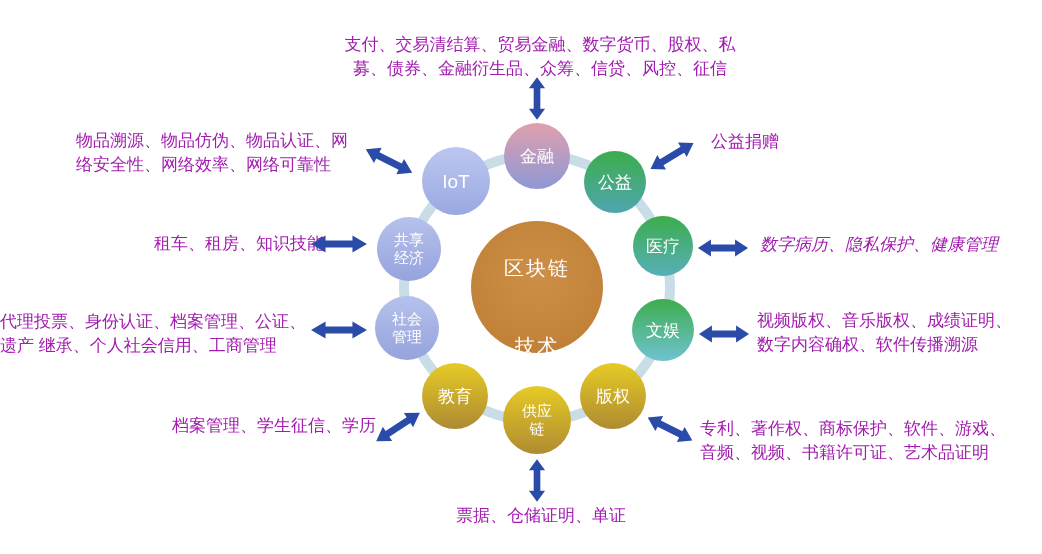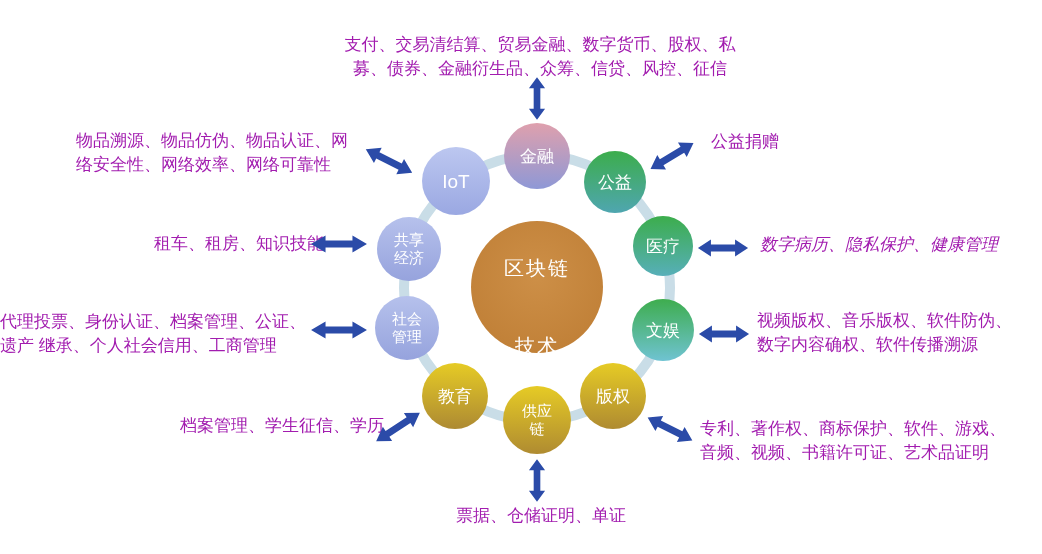--- a/index.html
+++ b/index.html
@@ -96,31 +96,31 @@
     <div>支付、交易清结算、贸易金融、数字货币、股权、私</div>
     <div>募、债券、金融衍生品、众筹、信贷、风控、征信</div>
   </div>
   <div class="annotation" style="left:711px; top:130px;">
     <div>公益捐赠</div>
   </div>
   <div class="annotation" style="left:760px; top:233px;font-style:italic;">
     <div>数字病历、隐私保护、健康管理</div>
   </div>
   <div class="annotation" style="left:757px; top:309px;">
-    <div>视频版权、音乐版权、软件防伪、</div>
+    <div>视频版权、音乐版权、成绩证明、</div>
     <div>数字内容确权、软件传播溯源</div>
   </div>
   <div class="annotation" style="left:700px; top:417px;">
     <div>专利、著作权、商标保护、软件、游戏、</div>
     <div>音频、视频、书籍许可证、艺术品证明</div>
   </div>
   <div class="annotation" style="left:456px; top:504px;">
     <div>票据、仓储证明、单证</div>
   </div>
-  <div class="annotation" style="left:180px; top:414px;">
+  <div class="annotation" style="left:172px; top:414px;">
     <div>档案管理、学生征信、学历</div>
   </div>
   <div class="annotation" style="left:0; top:310px;">
     <div>代理投票、身份认证、档案管理、公证、</div>
     <div>遗产 继承、个人社会信用、工商管理</div>
   </div>
   <div class="annotation" style="left:118px; top:232px;margin-left:36px;">
     <div>租车、租房、知识技能</div>
   </div>
   <div class="annotation" style="left:76px; top:129px;">

